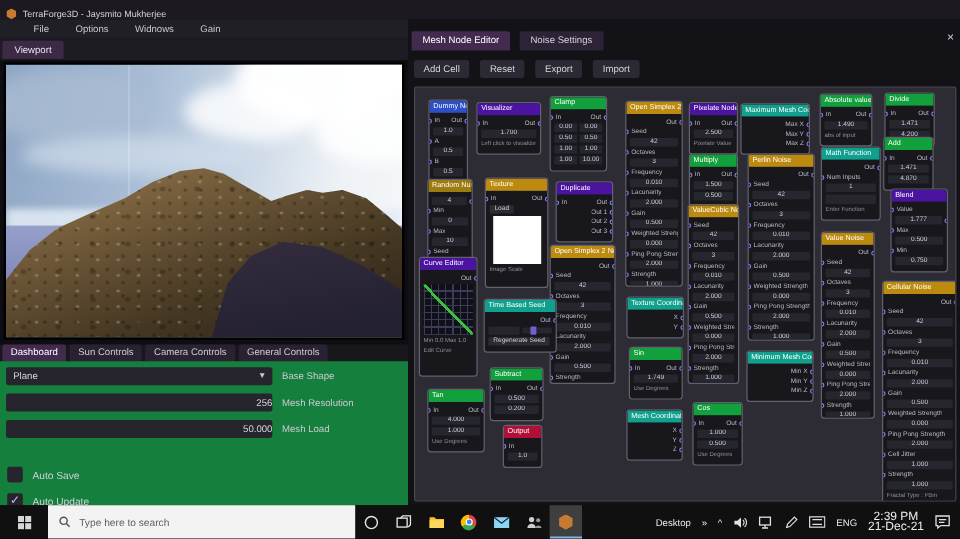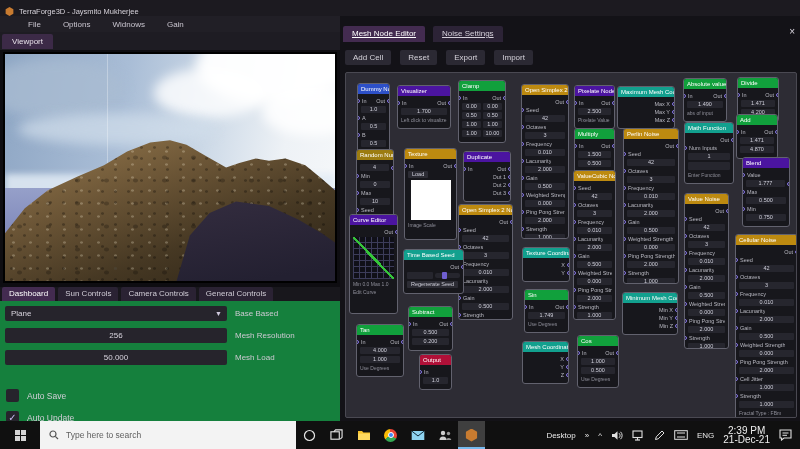--- a/index.html
+++ b/index.html
@@ -34,34 +34,34 @@
     background-size:13px 11px,17px 13px,29px 23px;clip-path:polygon(0 100%,0 79%,6% 68%,13% 60%,22% 54%,30% 49%,37% 43%,44% 39%,50% 38%,55% 40%,61% 45%,67% 50%,71% 48%,76% 46%,80% 47%,85% 46%,91% 49%,96% 55%,100% 60%,100% 100%);}
   #darkrock{position:absolute;inset:0;background:linear-gradient(170deg,#5d5264 10%,#372f42 55%,#232031 95%);
     clip-path:polygon(52% 100%,56% 80%,62% 70%,70% 65%,80% 67%,89% 73%,96% 79%,100% 83%,100% 100%);}
 
   
   #dash-tabs{position:absolute;left:0;top:287px;width:340px;height:14px;display:flex;gap:3px;padding-left:2px;background:#18171c;}
   .dash-tab{height:14px;line-height:14px;padding:0 7px;font-size:8px;color:#cfcbd5;background:#2a2233;border-radius:2px 2px 0 0;}
   .dash-tab.active{background:#432b50;color:#fff;}
   #dash-body{position:absolute;left:0;top:301px;width:340px;height:120px;background:#15803d;overflow:hidden;}
   .dash-row{position:absolute;left:5px;width:330px;height:16px;}
-  .dash-box{position:absolute;left:0;top:0;width:222px;height:15px;background:#26242c;border-radius:2px;color:#d8d4de;font-size:8px;line-height:15px;text-align:center;}
+  .dash-box{position:absolute;left:0;top:0;width:222px;height:15px;background:#26242c;border-radius:2px;color:#d8d4de;font-size:8px;line-height:15px;text-align:right;}
   .dash-box.dd{text-align:left;padding-left:6px;}
   .dd-arrow{position:absolute;right:5px;top:0;font-size:7px;color:#cfc8dd;line-height:15px;}
   .dash-label{position:absolute;left:230px;top:0;font-size:8px;color:#cdc9d2;line-height:15px;}
   .chk-row{position:absolute;left:6px;display:flex;align-items:center;gap:8px;}
   .chk-box{width:13px;height:13px;background:#26242c;border-radius:2px;color:#c7b8ef;font-size:10px;line-height:13px;text-align:center;}
   .chk-label{font-size:8.5px;color:#d2ced8;}
   #dash-scroll{position:absolute;right:2px;top:301px;width:5px;height:120px;background:#121116;}
   #dash-thumb{position:absolute;left:1px;top:2px;width:3px;height:38px;background:#3a3944;border-radius:2px;}
 
   
   #right-panel{position:absolute;left:340px;top:16px;width:460px;height:405px;background:#131217;}
   #ne-tabbar{position:absolute;left:0;top:10px;width:460px;height:17px;display:flex;gap:8px;padding-left:3px;}
-  .ne-tab{height:16px;line-height:16px;padding:0 9px;font-size:8px;color:#d5d0da;background:#2c2336;border-radius:2px 2px 0 0;text-decoration:underline;}
+  .ne-tab{height:16px;line-height:16px;padding:0 9px;font-size:8px;color:#d5d0da;background:#2c2336;border-radius:2px 2px 0 0;}
   .ne-tab.active{background:#432b50;color:#fff;}
   #ne-close{position:absolute;right:5px;top:10px;color:#d9d5de;font-size:10px;}
   #ne-toolbar{position:absolute;left:0;top:29px;width:460px;height:24px;display:flex;gap:9px;align-items:center;padding-left:5px;}
   .tool-btn{background:#2b2933;color:#d5d2da;font-size:8px;height:15px;line-height:15px;padding:0 8px;border-radius:2px;}
   #node-canvas{position:absolute;left:5px;top:56px;width:452px;height:346px;background:#2d2c34;border:1px solid #4a4952;border-radius:2px;overflow:hidden;}
 
   
   .node{position:absolute;background:#17171c;border:1px solid #62626e;border-radius:3px;overflow:hidden;}
   .nhead{height:10px;line-height:10px;padding:0 3px;color:#fff;font-size:6px;white-space:nowrap;overflow:hidden;}
   .c-blue{background:#2d50c8;} .c-purple{background:#4b14a0;} .c-green{background:#11a03c;}
@@ -140,21 +140,21 @@
     <div class="dash-tab">Camera Controls</div>
     <div class="dash-tab">General Controls</div>
   </div>
 
   <div id="dash-body">
     <div class="dash-row" style="top:5px;">
       <div class="dash-box dd">
         <span>Plane</span>
         <span class="dd-arrow">▼</span>
       </div>
-      <span class="dash-label">Base Based</span>
+      <span class="dash-label">Base Shape</span>
     </div>
     <div class="dash-row" style="top:27px;">
       <div class="dash-box">256</div>
       <span class="dash-label">Mesh Resolution</span>
     </div>
     <div class="dash-row" style="top:49px;">
       <div class="dash-box">50.000</div>
       <span class="dash-label">Mesh Load</span>
     </div>
     <div class="chk-row" style="top:88px;">

